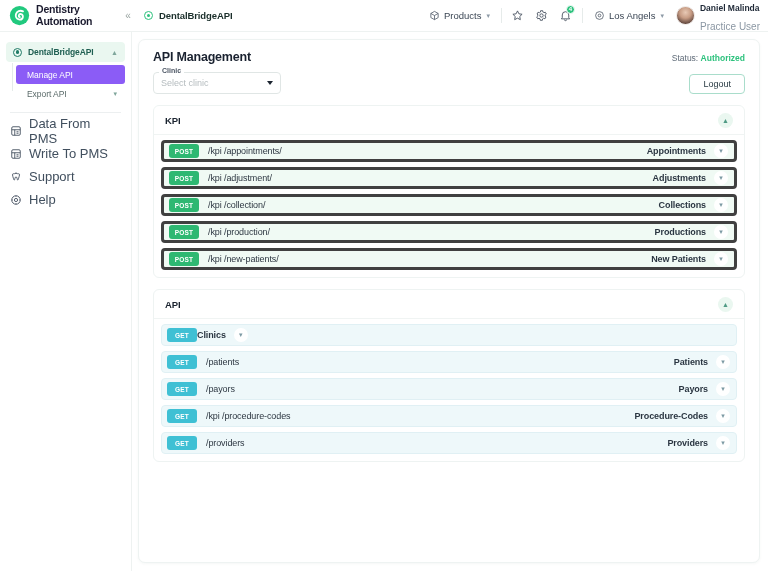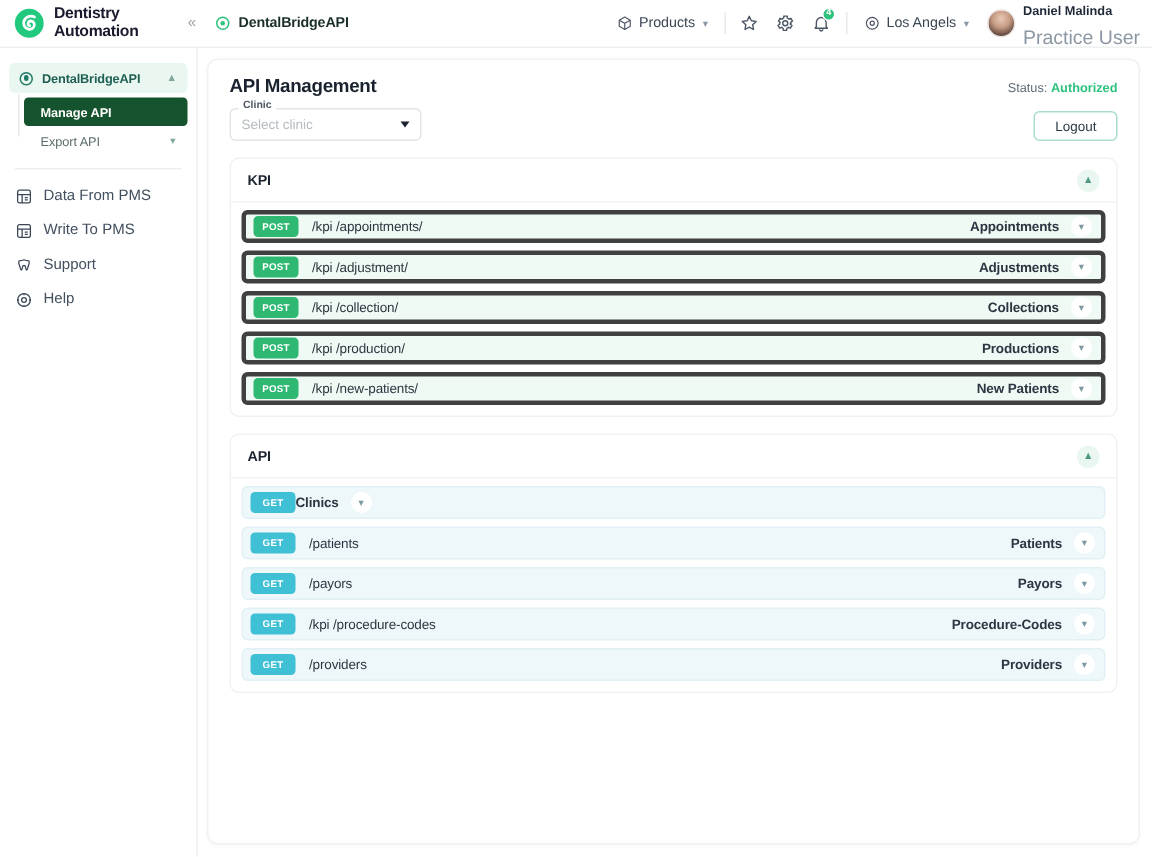--- a/index.html
+++ b/index.html
@@ -54,21 +54,21 @@
   }
   .user-chip { display: flex; align-items: center; gap: 5px; padding-left: 5px; height: 50px; }
   .avatar {
     width: 19px; height: 19px; border-radius: 50%; overflow:hidden;
     background: linear-gradient(160deg,#c9a severity,#8a6f63);
     background: radial-gradient(circle at 50% 32%, #e8c9b5 0%, #c79c84 40%, #6b4f45 75%, #4a3630 100%);
     border: 1px solid #ede7e4; flex:0 0 19px;
   }
   .user-meta { line-height: 1.15; }
   .user-name { font-size: 8.5px; font-weight: bold; color: #1f2937; }
-  .user-role { font-size: 13px; color: #8b97a3; }
+  .user-role { font-size: 10px; color: #8b97a3; }
 
   
   .body-wrap { flex: 1; display: flex; min-height: 0; background: #ffffff; }
 
   
   .sidebar {
     width: 132px; min-width: 132px; background: #ffffff;
     border-right: 1px solid #eef2f1; padding-top: 10px;
     display: flex; flex-direction: column;
   }
@@ -87,28 +87,28 @@
   .sub-list { position: relative; padding-left: 10px; margin-top: 3px; }
   .sub-list:before {
     content:""; position: absolute; left: 12px; top: -2px; bottom: 12px;
     width: 1px; background: #e4ebe9;
   }
   .sub-item {
     height: 19px; display: flex; align-items: center; padding: 0 8px 0 11px;
     font-size: 8.5px; color: #5b6b6a; margin: 0 6px 0 6px; border-radius: 3px;
     position: relative;
   }
-  .sub-item.active { background: #14532d; color: #ffffff; font-weight: bold; }
+  .sub-item.active { background: #8b5cf6; color: #ffffff; font-weight: normal; }
   .sub-item .lbl { flex: 1; letter-spacing:-0.05px; }
 
   .nav-sep { height: 1px; background: #eceff0; margin: 9px 10px 6px 10px; }
 
   .nav-item {
     height: 23px; display: flex; align-items: center; gap: 7px;
-    padding: 0 10px; font-size: 10px; color: #414f5e;
+    padding: 0 10px; font-size: 13px; color: #414f5e;
   }
   .nav-item .nav-ico { width: 12px; height: 12px; flex: 0 0 12px; display:flex; align-items:center; justify-content:center; }
 
   
   .main {
     flex: 1; padding: 7px 8px 8px 6px; min-width: 0; background:#ffffff;
   }
   .panel {
     background: #ffffff; border: 1px solid #eef3f2; border-radius: 7px;
     height: 100%; padding: 10px 14px; overflow: hidden;

